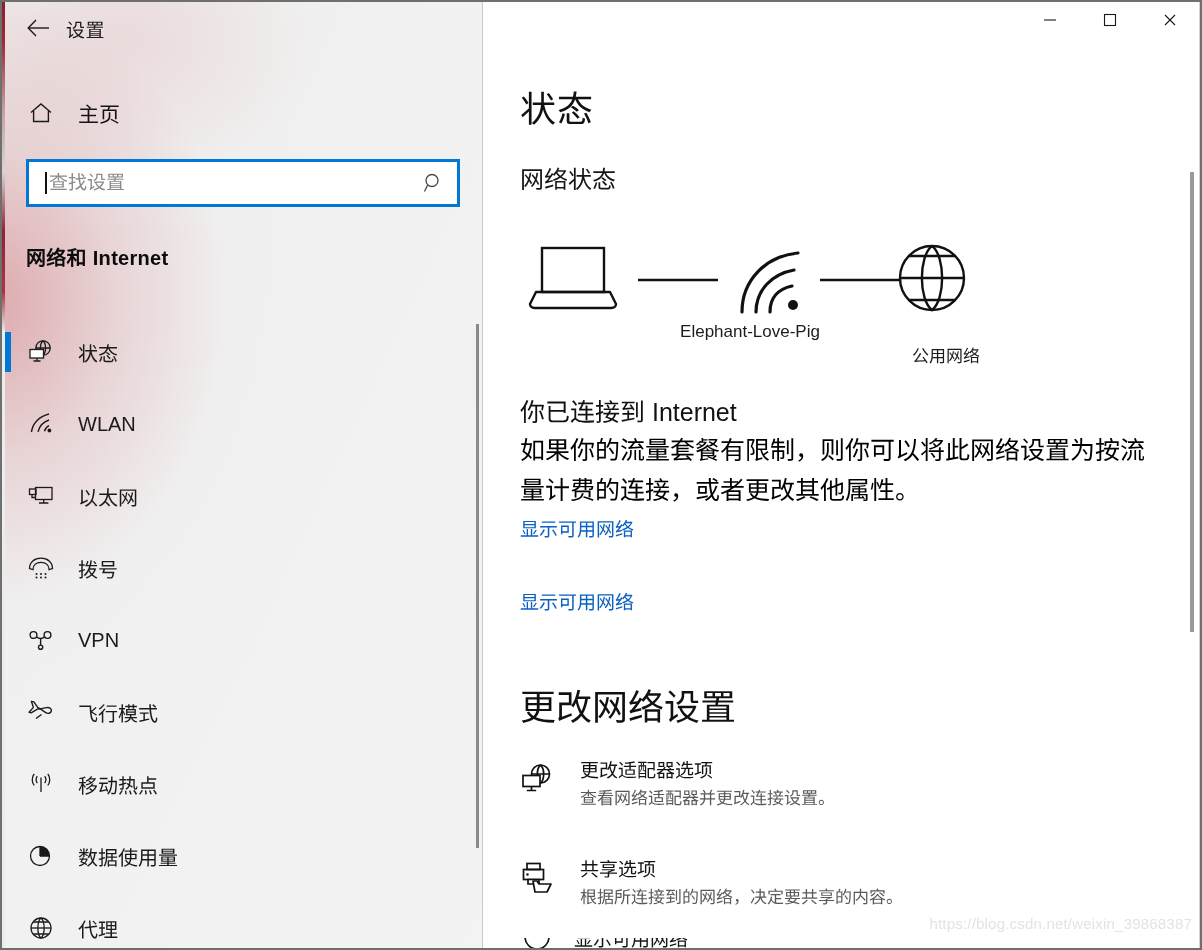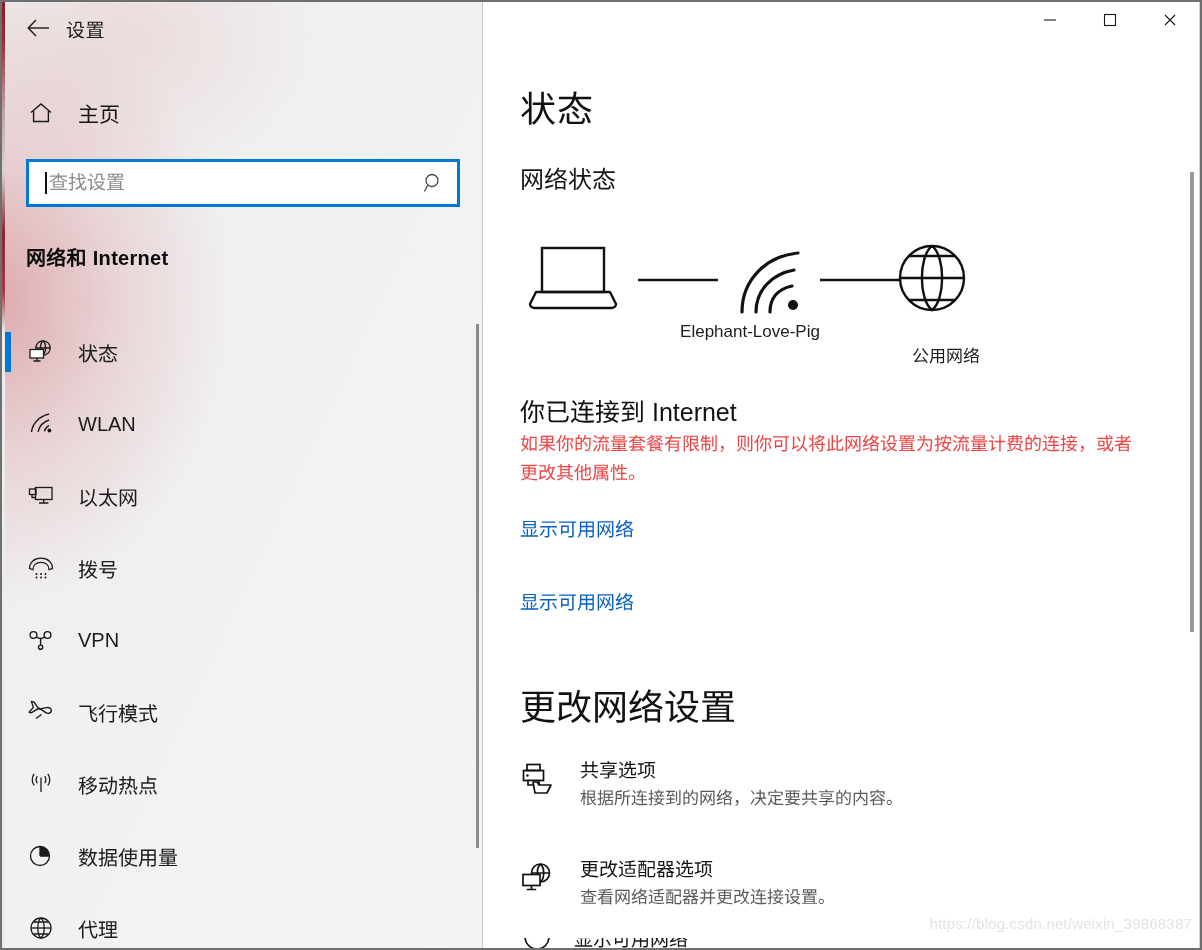--- a/index.html
+++ b/index.html
@@ -148,21 +148,21 @@
   }
   #net-ssid { font-size: 17px; color: #1c1c1c; line-height: 1.45; }
   #net-type { font-size: 17px; color: #1c1c1c; line-height: 1.45; text-align: right; }
 
   #connected-heading {
     position: absolute; left: 36px; top: 390px;
     font-size: 25px; color: #111;
   }
   #connected-desc {
     position: absolute; left: 36px; top: 428px; width: 625px;
-    font-size: 18px; color: #ef4444; line-height: 1.6;
+    font-size: 25px; color: #000000; line-height: 1.6;
   }
   #link-props {
     position: absolute; left: 36px; top: 512px;
     font-size: 19px; color: #0b60c4; cursor: pointer; text-decoration: none;
   }
   #link-avail {
     position: absolute; left: 36px; top: 585px;
     font-size: 19px; color: #0b60c4; cursor: pointer; text-decoration: none;
   }
 
@@ -444,52 +444,52 @@
 
       <div id="connected-heading">你已连接到 Internet</div>
       <div id="connected-desc">如果你的流量套餐有限制，则你可以将此网络设置为按流量计费的连接，或者更改其他属性。</div>
 
       <a id="link-props" href="#">显示可用网络</a>
       <a id="link-avail" href="#">显示可用网络</a>
 
       <div id="section-change-net">更改网络设置</div>
 
       <div id="settings-list">
+
+        <div class="setting-row">
+          <span class="ic">
+            <svg width="34" height="34" viewBox="0 0 34 34" fill="none" stroke="#111" stroke-width="1.7">
+              <circle cx="20.5" cy="12" r="9"></circle>
+              <path d="M11.5 12 H29.5 M20.5 3 C16.3 6.5 16.3 17.5 20.5 21 C24.7 17.5 24.7 6.5 20.5 3"></path>
+              <rect x="3" y="13.5" width="17" height="11" fill="#fff"></rect>
+              <path d="M11.5 24.5 V28.5 M6.8 28.5 H16.2"></path>
+            </svg>
+          </span>
+          <span class="txt">
+            <div class="st-title">更改适配器选项</div>
+            <div class="st-desc">查看网络适配器并更改连接设置。</div>
+          </span>
+        </div>
 
         <div class="setting-row">
           <span class="ic">
             <svg width="34" height="34" viewBox="0 0 34 34" fill="none" stroke="#111" stroke-width="1.7">
               <rect x="7" y="2.5" width="13" height="6"></rect>
               <rect x="3.5" y="8.5" width="20" height="10"></rect>
               <circle cx="7.5" cy="13.5" r="1.2" fill="#111" stroke="none"></circle>
               <path d="M8 18.5 H19 V23 H8 Z" fill="#fff"></path>
               <path d="M13 20 L17 20 L19 23 H31 L27 31 H15 Z" fill="#fff" stroke-linejoin="round"></path>
             </svg>
           </span>
           <span class="txt">
             <div class="st-title">共享选项</div>
             <div class="st-desc">根据所连接到的网络，决定要共享的内容。</div>
           </span>
         </div>
 
-        <div class="setting-row">
-          <span class="ic">
-            <svg width="34" height="34" viewBox="0 0 34 34" fill="none" stroke="#111" stroke-width="1.7">
-              <circle cx="20.5" cy="12" r="9"></circle>
-              <path d="M11.5 12 H29.5 M20.5 3 C16.3 6.5 16.3 17.5 20.5 21 C24.7 17.5 24.7 6.5 20.5 3"></path>
-              <rect x="3" y="13.5" width="17" height="11" fill="#fff"></rect>
-              <path d="M11.5 24.5 V28.5 M6.8 28.5 H16.2"></path>
-            </svg>
-          </span>
-          <span class="txt">
-            <div class="st-title">更改适配器选项</div>
-            <div class="st-desc">查看网络适配器并更改连接设置。</div>
-          </span>
-        </div>
-
       </div>
 
       <div id="bottom-clip">
         <span class="ic-clip">
           <svg width="34" height="34" viewBox="0 0 34 34" fill="none" stroke="#111" stroke-width="1.7">
             <circle cx="17" cy="17" r="12"></circle>
           </svg>
         </span>
         <span class="inner">显示可用网络</span>
       </div>

